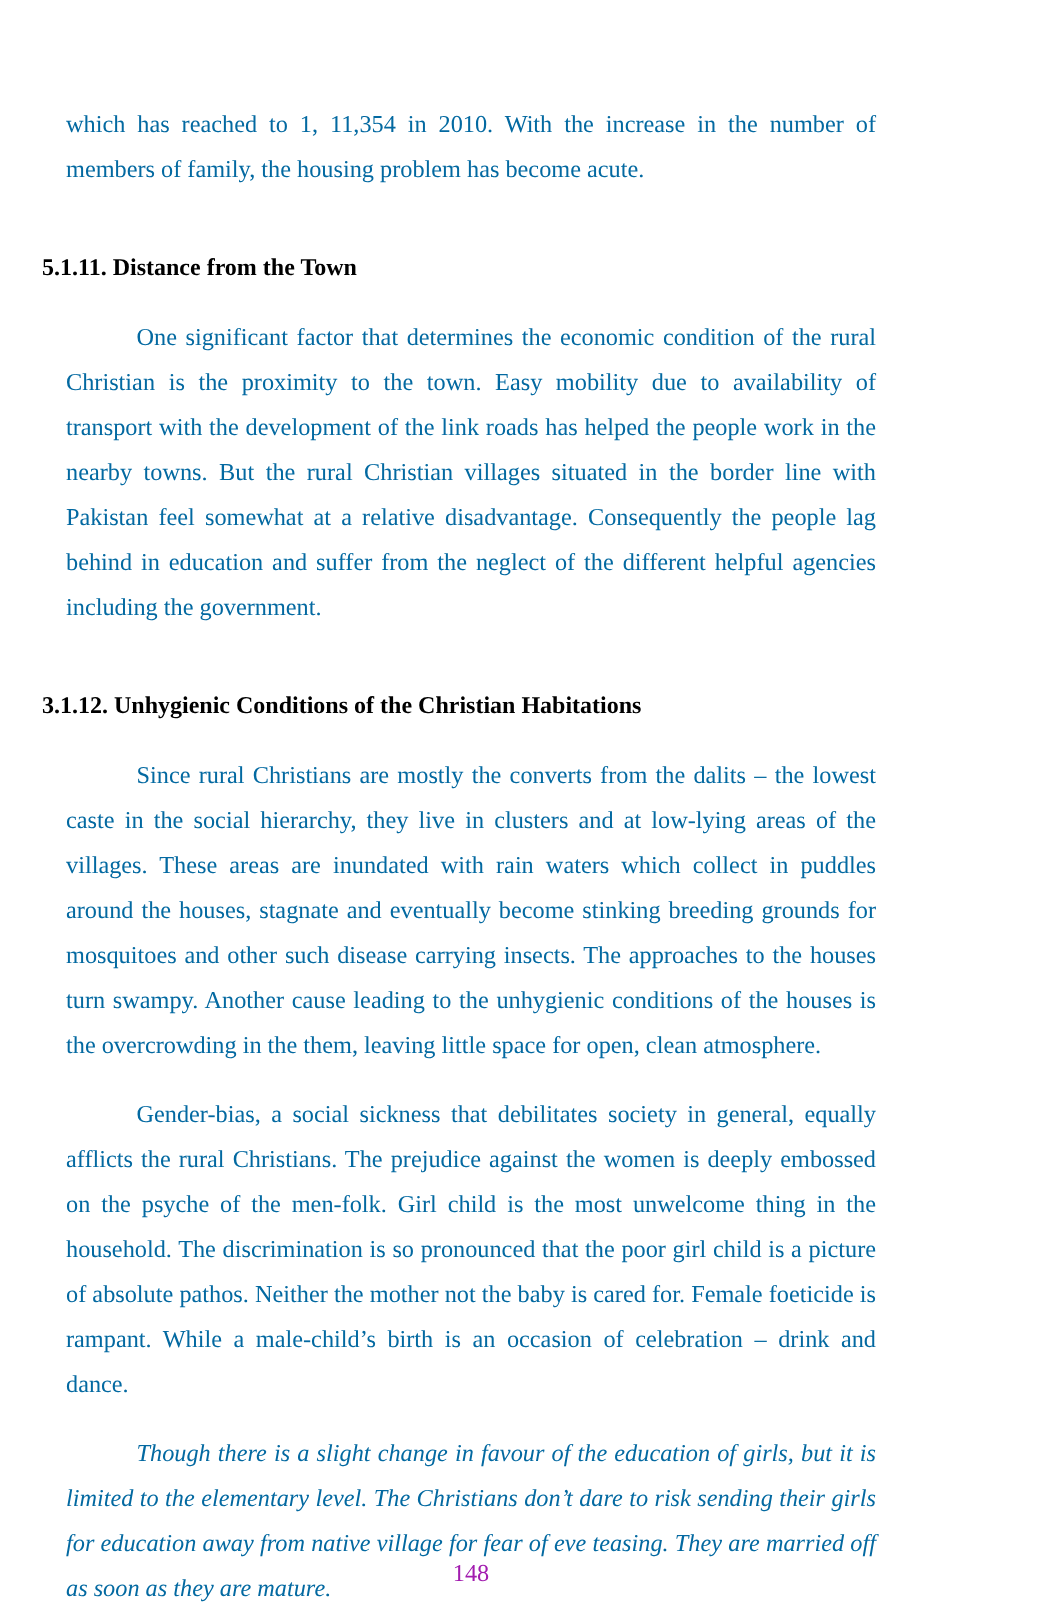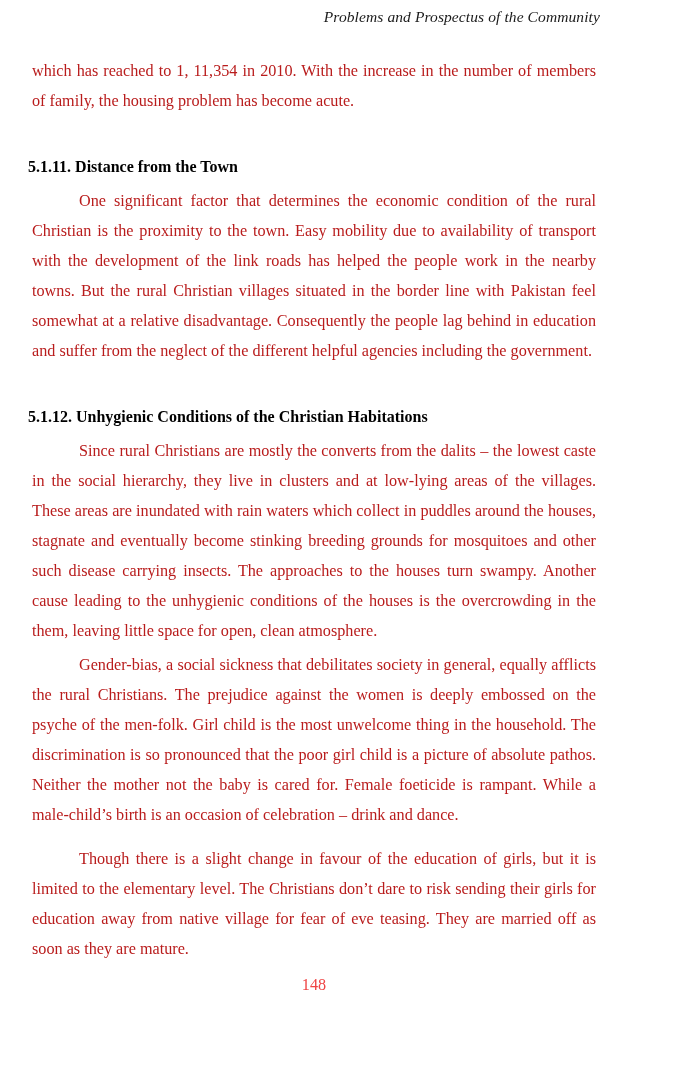--- a/index.html
+++ b/index.html
@@ -32,75 +32,75 @@
     letter-spacing: 0.1px;
     color: #1a1a1a;
   }
   .body-block {
     position: absolute;
     top: 52px;
     left: 28px;
     width: 572px;
   }
   p.para {
-    margin: 4px;
+    margin: 16px;
     font-size: 16.2px;
     line-height: 30px;
     text-align: justify;
     text-justify: inter-word;
     text-indent: 0;
-    color: #b91c1c;
+    color: #0369a1;
   }
   p.para.indent {
     text-indent: 47px;
   }
   p.para.gap-para {
     margin-top: 14px;
+    font-style: italic;
   }
   h3.heading {
     margin: 0;
     font-size: 16px;
     line-height: 30px;
     font-weight: bold;
     text-align: left;
     color: #000000;
   }
   h3.gap-before {
     margin-top: 19px;
   }
   h3.gap-after {
     margin-bottom: 3px;
     margin-top: 36px;
   }
   .page-number {
     position: absolute;
-    top: 976px;
+    top: 1040px;
     left: 28px;
     width: 572px;
     text-align: center;
     font-size: 16.2px;
-    color: #ef4444;
+    color: #a21caf;
   }
 </style>
 </head>
 <body>
 
 <div class="page">
 
-  <div class="running-header">Problems and Prospectus of the Community</div>
 
   <div class="body-block">
 
     <p class="para">which has reached to 1, 11,354 in 2010. With the increase in the number of members of family, the housing problem has become acute.</p>
 
     <h3 class="heading gap-before gap-after">5.1.11. Distance from the Town</h3>
 
     <p class="para indent">One significant factor that determines the economic condition of the rural Christian is the proximity to the town. Easy mobility due to availability of transport with the development of the link roads has helped the people work in the nearby towns. But the rural Christian villages situated in the border line with Pakistan feel somewhat at a relative disadvantage. Consequently the people lag behind in education and suffer from the neglect of the different helpful agencies including the government.</p>
 
-    <h3 class="heading gap-before gap-after">5.1.12. Unhygienic Conditions of the Christian Habitations</h3>
+    <h3 class="heading gap-before gap-after">3.1.12. Unhygienic Conditions of the Christian Habitations</h3>
 
     <p class="para indent">Since rural Christians are mostly the converts from the dalits – the lowest caste in the social hierarchy, they live in clusters and at low-lying areas of the villages. These areas are inundated with rain waters which collect in puddles around the houses, stagnate and eventually become stinking breeding grounds for mosquitoes and other such disease carrying insects. The approaches to the houses turn swampy. Another cause leading to the unhygienic conditions of the houses is the overcrowding in the them, leaving little space for open, clean atmosphere.</p>
 
 
     <p class="para indent">Gender-bias, a social sickness that debilitates society in general, equally afflicts the rural Christians. The prejudice against the women is deeply embossed on the psyche of the men-folk. Girl child is the most unwelcome thing in the household. The discrimination is so pronounced that the poor girl child is a picture of absolute pathos. Neither the mother not the baby is cared for. Female foeticide is rampant. While a male-child’s birth is an occasion of celebration – drink and dance.</p>
 
     <p class="para indent gap-para">Though there is a slight change in favour of the education of girls, but it is limited to the elementary level. The Christians don’t dare to risk sending their girls for education away from native village for fear of eve teasing. They are married off as soon as they are mature.</p>
 
 
   </div>

